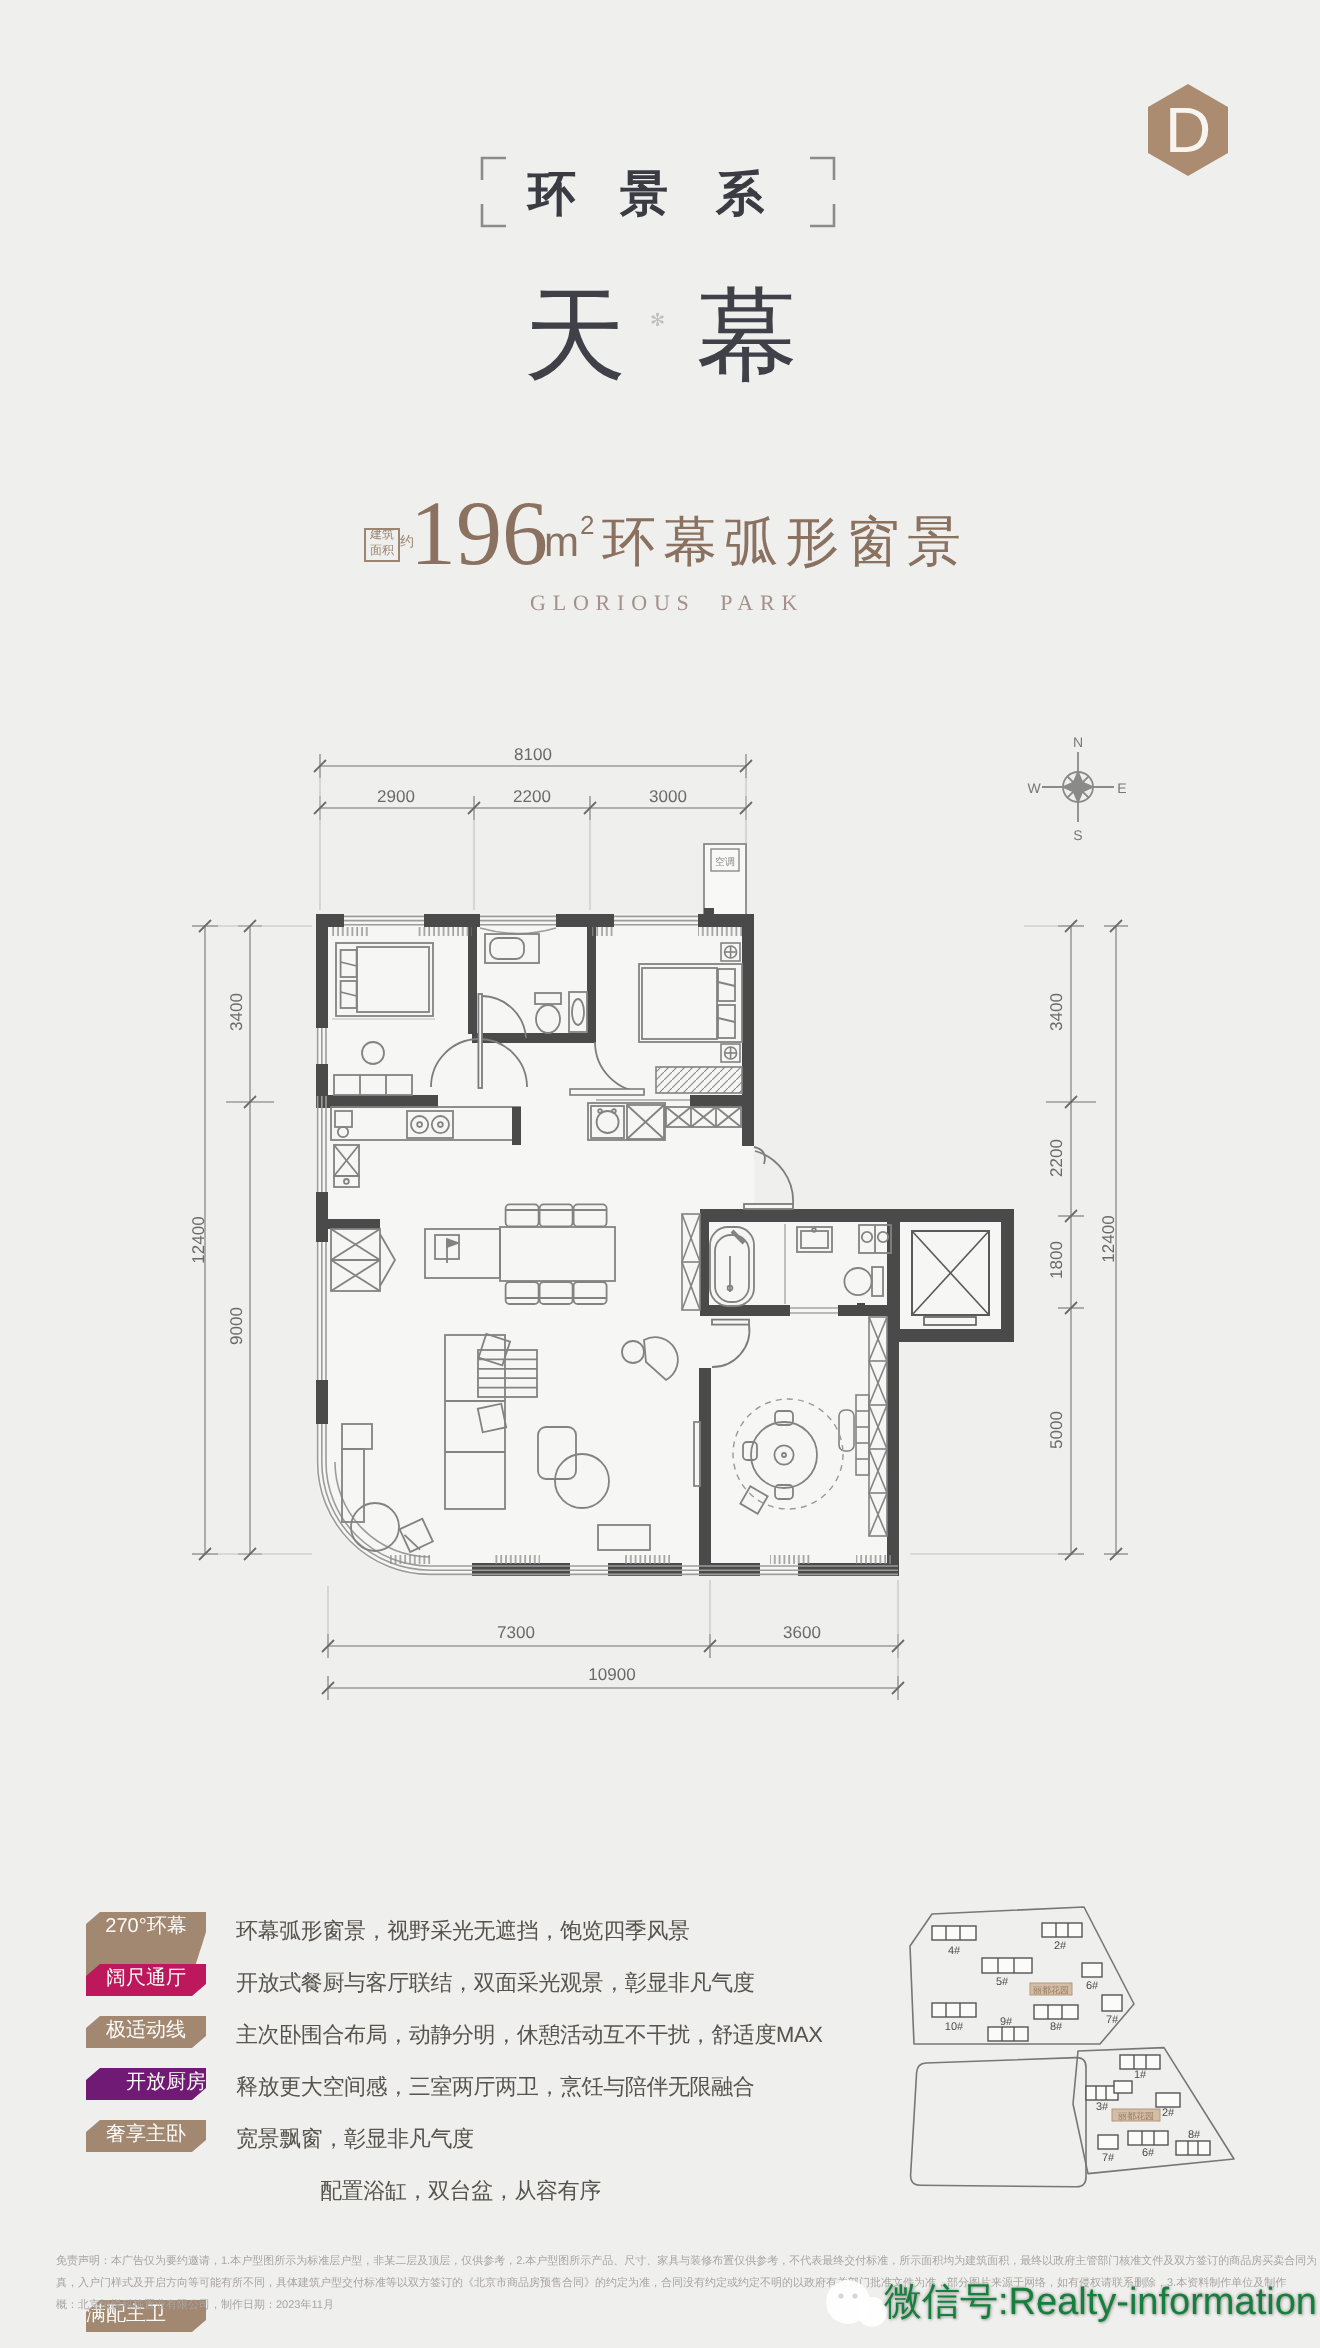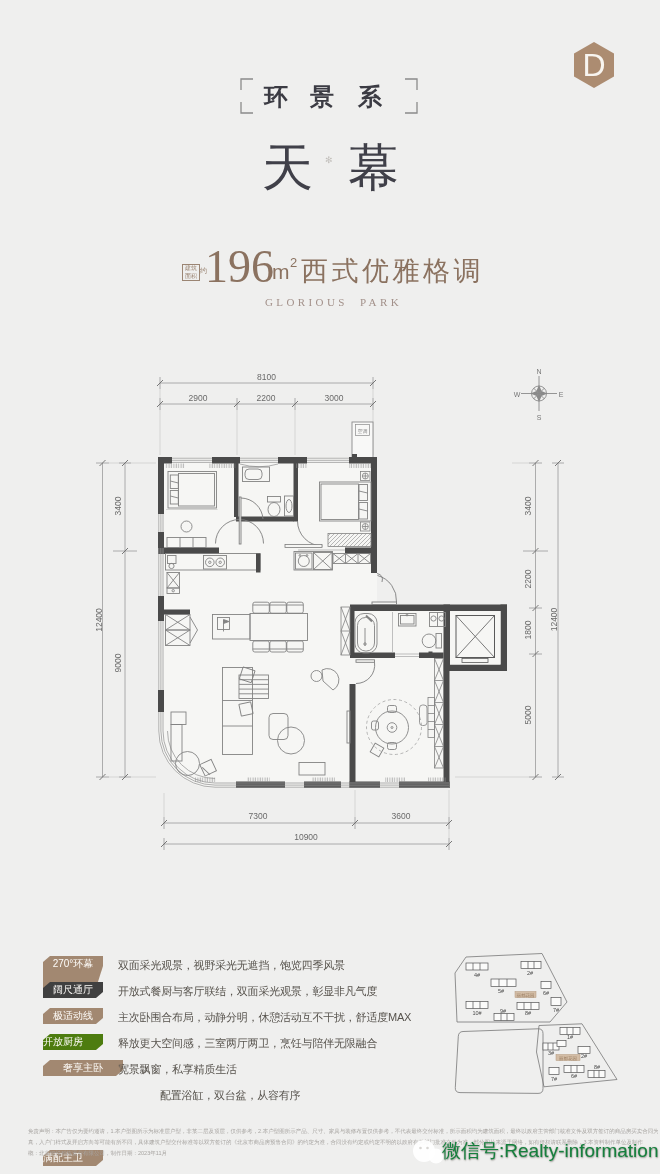--- a/index.html
+++ b/index.html
@@ -30,21 +30,21 @@
 
 <div class="abs" style="left:325px;top:155px;font-size:9px;color:#c2bfbb;">✻</div>
 
 <div class="abs" style="left:182px;top:264px;width:16px;height:15px;border:1px solid #9b8573;color:#9b8573;font-size:6px;line-height:7.5px;text-align:center;">建筑<br>面积</div>
 <div class="abs" style="left:200px;top:266px;font-size:7px;color:#9b8573;">约</div>
 
 <div class="abs" style="left:205px;top:240px;font-size:46px;color:#8b7260;font-family:'Liberation Serif',serif;">196</div>
 <div class="abs" style="left:272px;top:260px;font-size:21px;color:#8b7260;">m</div>
 <div class="abs" style="left:290px;top:255px;font-size:13px;color:#8b7260;">2</div>
 
-<div class="abs" style="left:301px;top:253px;font-size:27px;color:#8b7260;letter-spacing:3.5px;">西式优雅格调</div>
+<div class="abs" style="left:301px;top:253px;font-size:27px;color:#8b7260;letter-spacing:3.5px;">环幕弧形窗景</div>
 
 <div class="abs" style="left:265px;top:296px;font-size:11px;color:#a3918a;letter-spacing:3.4px;font-family:'Liberation Serif',serif;">GLORIOUS&nbsp;&nbsp;PARK</div>
 
 <svg class="abs" style="left:0;top:0" width="660" height="1174" viewBox="0 0 660 1174">
 <defs>
 <pattern id="tick" width="2.4" height="5" patternUnits="userSpaceOnUse">
 <line x1="1" y1="0" x2="1" y2="5" stroke="#8d8d8d" stroke-width="0.7"></line>
 </pattern>
 <pattern id="diag" width="4" height="4" patternUnits="userSpaceOnUse">
 <path d="M0,4 L4,0" stroke="#8d8d8d" stroke-width="0.6" fill="none"></path>
@@ -654,33 +654,33 @@
 <text x="570" y="1039">1#</text>
 <text x="551" y="1055">3#</text>
 <text x="584" y="1058">2#</text>
 <text x="554" y="1080.5">7#</text>
 <text x="574" y="1078">6#</text>
 <text x="597" y="1069">8#</text>
 </g>
 </svg>
 
 <div class="abs" style="left:43px;top:956px;width:60px;height:32px;background:#a28871;color:#fdfbf8;font-size:10px;line-height:16px;text-align:center;clip-path:polygon(7px 0,100% 0,100% 10px,calc(100% - 7px) 100%,0 100%,0 6px);">270°环幕</div>
-<div class="abs" style="left:118px;top:958px;font-size:11px;color:#57534d;letter-spacing:-0.2px;">双面采光观景，视野采光无遮挡，饱览四季风景</div>
-
-<div class="abs" style="left:43px;top:982px;width:60px;height:16px;background:#404040;color:#fdfbf8;font-size:10px;line-height:16px;text-align:center;clip-path:polygon(7px 0,100% 0,100% 10px,calc(100% - 7px) 100%,0 100%,0 6px);">阔尺通厅</div>
+<div class="abs" style="left:118px;top:958px;font-size:11px;color:#57534d;letter-spacing:-0.2px;">环幕弧形窗景，视野采光无遮挡，饱览四季风景</div>
+
+<div class="abs" style="left:43px;top:982px;width:60px;height:16px;background:#be185d;color:#fdfbf8;font-size:10px;line-height:16px;text-align:center;clip-path:polygon(7px 0,100% 0,100% 10px,calc(100% - 7px) 100%,0 100%,0 6px);">阔尺通厅</div>
 <div class="abs" style="left:118px;top:984px;font-size:11px;color:#57534d;letter-spacing:-0.2px;">开放式餐厨与客厅联结，双面采光观景，彰显非凡气度</div>
 
 <div class="abs" style="left:43px;top:1008px;width:60px;height:16px;background:#a28871;color:#fdfbf8;font-size:10px;line-height:16px;text-align:center;clip-path:polygon(7px 0,100% 0,100% 10px,calc(100% - 7px) 100%,0 100%,0 6px);">极适动线</div>
 <div class="abs" style="left:118px;top:1010px;font-size:11px;color:#57534d;letter-spacing:-0.2px;">主次卧围合布局，动静分明，休憩活动互不干扰，舒适度MAX</div>
 
-<div class="abs" style="left:43px;top:1034px;width:60px;height:16px;background:#4d7c0f;color:#fdfbf8;font-size:10px;line-height:16px;text-align:left;clip-path:polygon(7px 0,100% 0,100% 10px,calc(100% - 7px) 100%,0 100%,0 6px);">开放厨房</div>
+<div class="abs" style="left:43px;top:1034px;width:60px;height:16px;background:#701a75;color:#fdfbf8;font-size:10px;line-height:16px;text-align:right;clip-path:polygon(7px 0,100% 0,100% 10px,calc(100% - 7px) 100%,0 100%,0 6px);">开放厨房</div>
 <div class="abs" style="left:118px;top:1036px;font-size:11px;color:#57534d;letter-spacing:-0.2px;">释放更大空间感，三室两厅两卫，烹饪与陪伴无限融合</div>
 
-<div class="abs" style="left:43px;top:1060px;width:80px;height:16px;background:#a28871;color:#fdfbf8;font-size:10px;line-height:16px;text-align:center;clip-path:polygon(7px 0,100% 0,100% 10px,calc(100% - 7px) 100%,0 100%,0 6px);">奢享主卧</div>
-<div class="abs" style="left:118px;top:1062px;font-size:11px;color:#57534d;letter-spacing:-0.2px;">宽景飘窗，私享精质生活</div>
+<div class="abs" style="left:43px;top:1060px;width:60px;height:16px;background:#a28871;color:#fdfbf8;font-size:10px;line-height:16px;text-align:center;clip-path:polygon(7px 0,100% 0,100% 10px,calc(100% - 7px) 100%,0 100%,0 6px);">奢享主卧</div>
+<div class="abs" style="left:118px;top:1062px;font-size:11px;color:#57534d;letter-spacing:-0.2px;">宽景飘窗，彰显非凡气度</div>
 
 <div class="abs" style="left:43px;top:1150px;width:60px;height:16px;background:#a28871;color:#fdfbf8;font-size:10px;line-height:16px;text-align:left;clip-path:polygon(7px 0,100% 0,100% 10px,calc(100% - 7px) 100%,0 100%,0 6px);">满配主卫</div>
 <div class="abs" style="left:118px;top:1088px;font-size:11px;color:#57534d;letter-spacing:-0.2px;margin-left:42px;">配置浴缸，双台盆，从容有序</div>
 
 <div class="abs" style="left:28px;top:1126px;width:630px;font-size:5.5px;color:#a8a5a2;line-height:11px;white-space:nowrap;overflow:hidden;">
 免责声明：本广告仅为要约邀请，1.本户型图所示为标准层户型，非某二层及顶层，仅供参考，2.本户型图所示产品、尺寸、家具与装修布置仅供参考，不代表最终交付标准，所示面积均为建筑面积，最终以政府主管部门核准文件及双方签订的商品房买卖合同为准，周边规划，难<br>
 真，入户门样式及开启方向等可能有所不同，具体建筑户型交付标准等以双方签订的《北京市商品房预售合同》的约定为准，合同没有约定或约定不明的以政府有关部门批准文件为准，部分图片来源于网络，如有侵权请联系删除，3.本资料制作单位及制作<br>
 概：北京恒悦科栋置业有限公司，制作日期：2023年11月
 </div>
 

